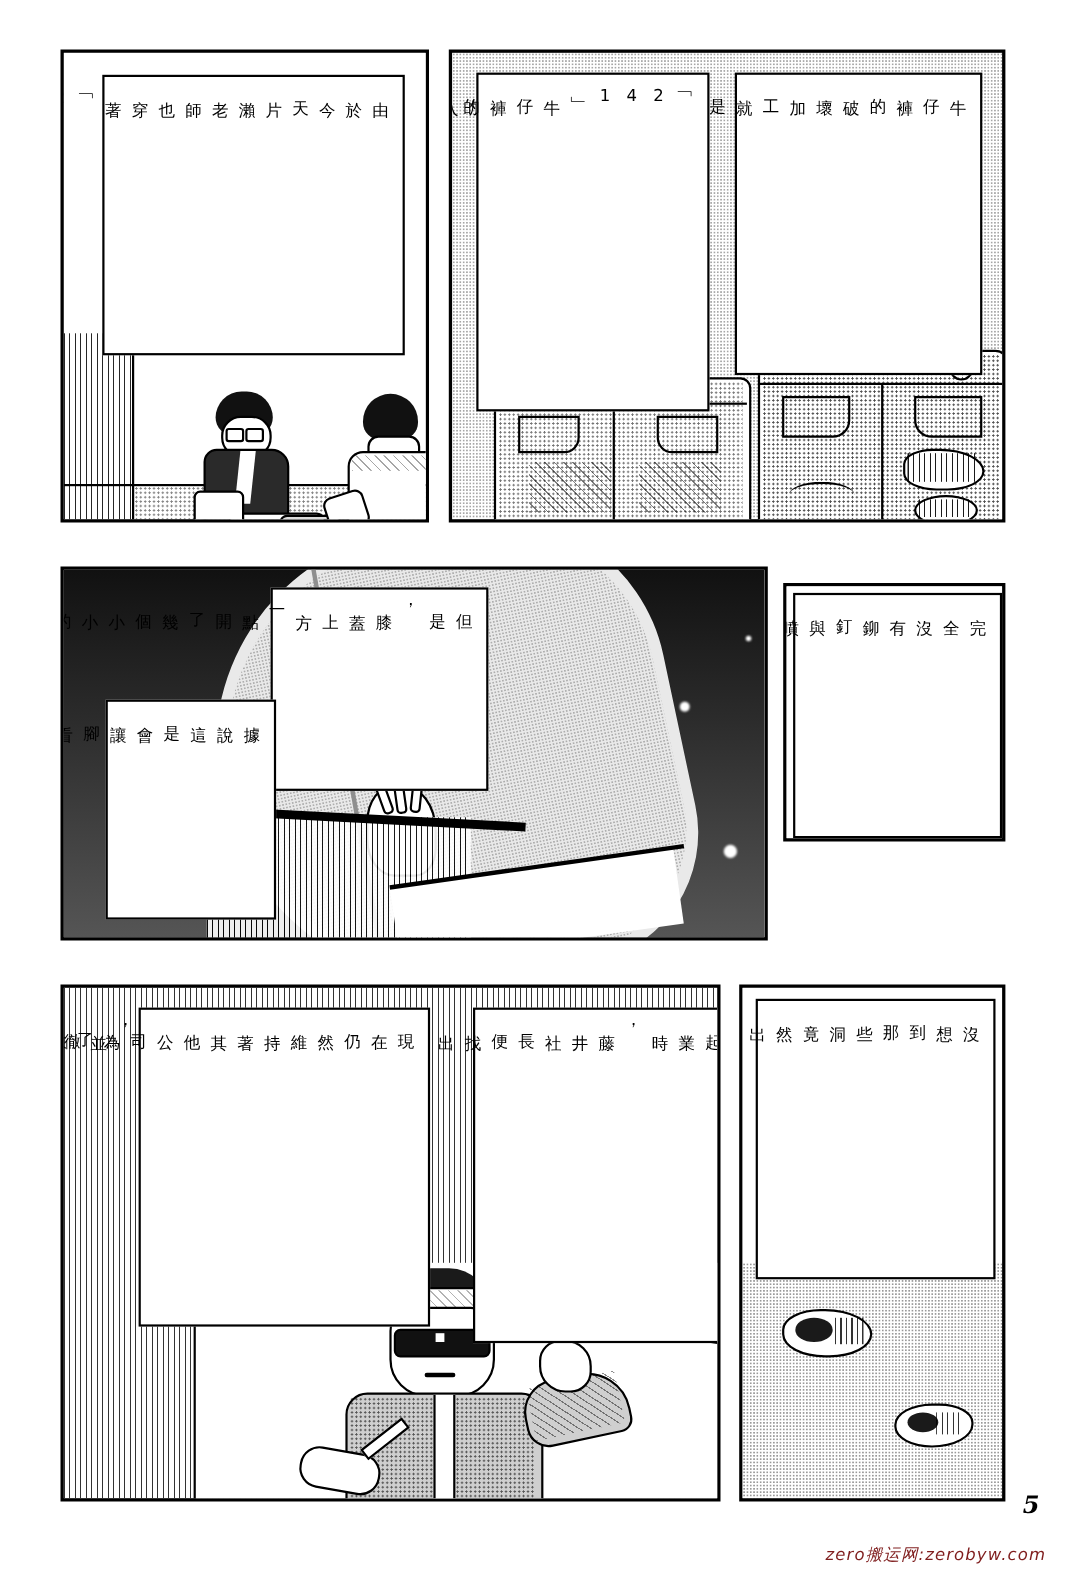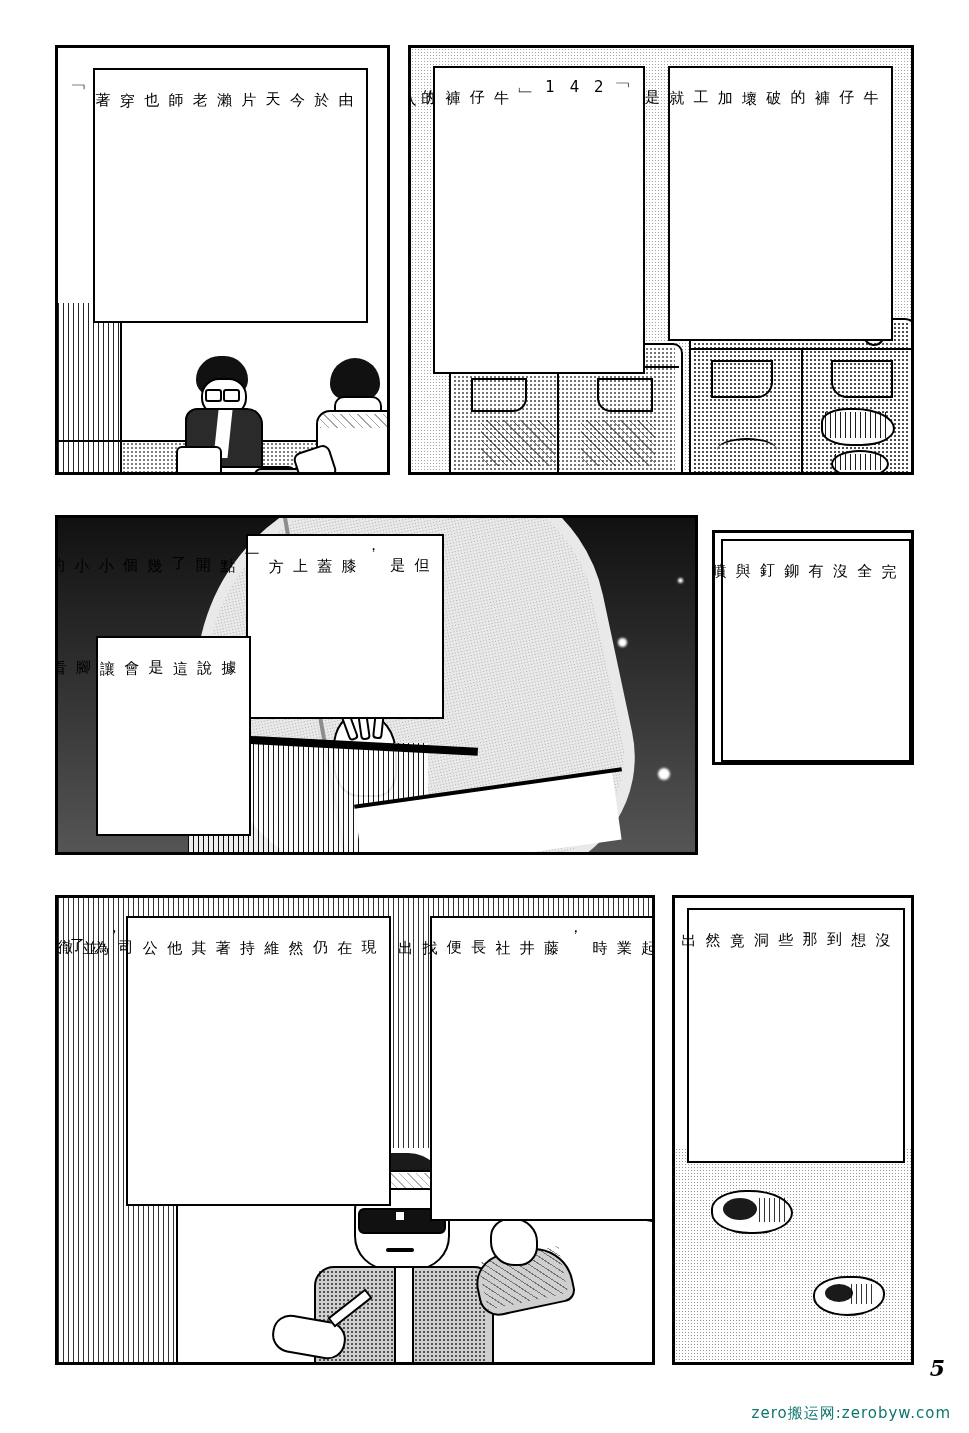--- a/index.html
+++ b/index.html
@@ -45,22 +45,22 @@
   .grad-dark{
     background:linear-gradient(180deg,#111 0%,#2b2b2b 40%,#555 100%);
   }
 
   
   .pageno{
     position:absolute;right:24px;bottom:52px;font-size:22px;font-weight:bold;
     font-style:italic;font-family:"DejaVu Serif","Liberation Serif",serif;color:#000;
   }
   .watermark{
-    position:absolute;right:18px;bottom:10px;font-size:15px;color:#0f766e;
-    letter-spacing:1px;font-family:"DejaVu Sans","Liberation Sans",sans-serif;
+    position:absolute;right:18px;bottom:10px;font-size:15px;color:#7f1d1d;
+    letter-spacing:1px;font-family:"DejaVu Sans","Liberation Sans",sans-serif;font-style:italic;
   }
 
   
   .star{position:absolute;background:#fff;border-radius:50%;filter:blur(1px);}
 </style>
 </head>
 <body>
 
 <div class="page">
 

